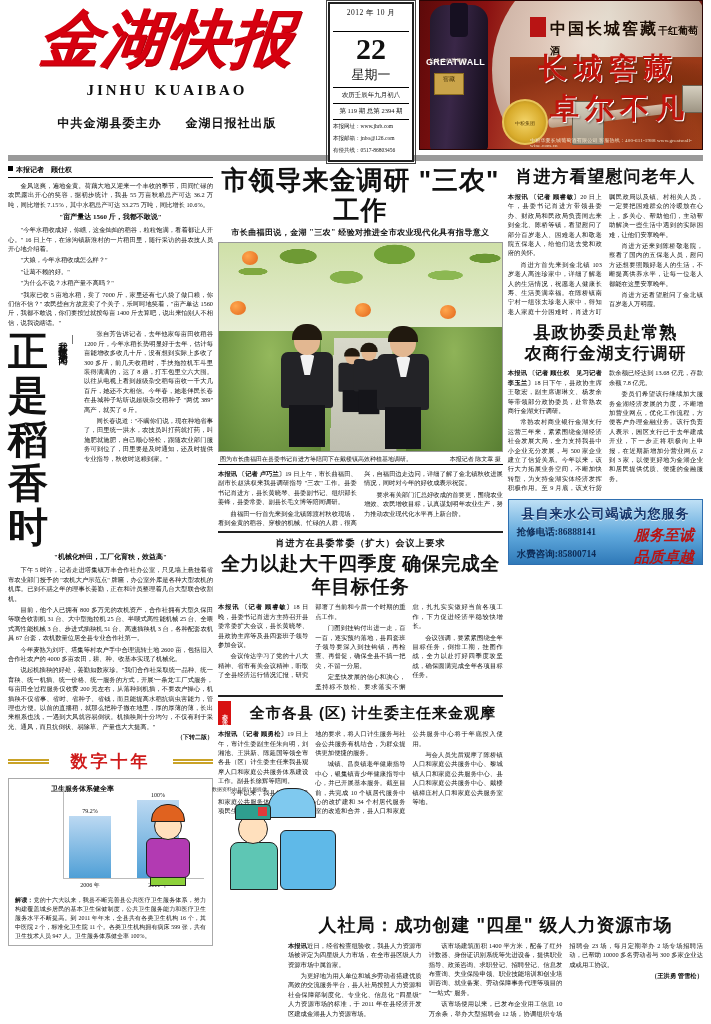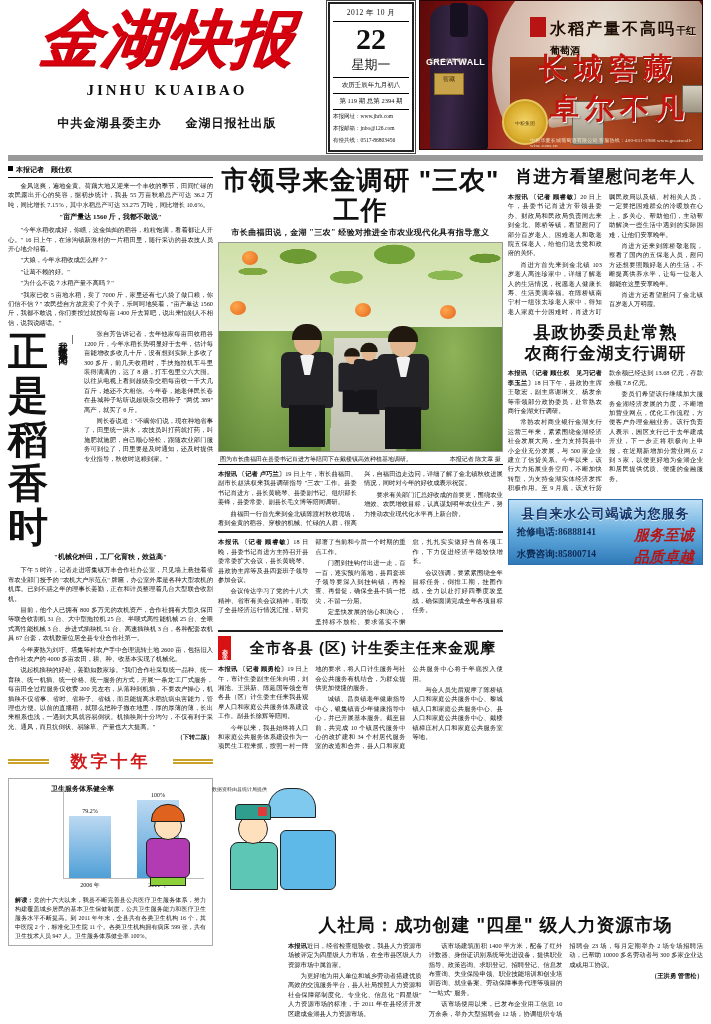--- a/index.html
+++ b/index.html
@@ -26,21 +26,21 @@
   }
   .mast-pinyin { text-align:center; font-weight:bold; font-size:15px; letter-spacing:3px; margin-top:8px; }
   .mast-sponsor { text-align:center; font-weight:bold; font-size:12px; letter-spacing:1px; margin-top:16px; }
   .mast-sponsor span { margin:0 10px; }
 
   .datebox {
     width:86px; border:2px double #222; margin:2px 2px 0 2px;
     padding:4px 3px; text-align:center; background:#fff;
     outline:1px solid #444; outline-offset:1px;
   }
-  .datebox .ym { font-size:7.5px; letter-spacing:.5px; border-bottom:1px solid #000; padding-bottom:3px; }
+  .datebox .ym { font-size:7.5px; letter-spacing:.5px; border-bottom:1px solid #000; padding-bottom:13px; }
   .datebox .day { font-size:30px; font-weight:bold; line-height:34px; }
   .datebox .wk { font-size:13px; border-bottom:1px solid #000; padding-bottom:3px; }
   .datebox .lunar { font-size:6.5px; padding:3px 0; border-bottom:1px solid #000; }
   .datebox .issue { font-size:6.5px; padding:3px 0; border-bottom:1px solid #000; }
   .datebox .line { font-size:5.5px; padding:2.5px 0; text-align:left; }
 
   
   .topad {
     flex:1; height:150px; margin-left:3px; position:relative; overflow:hidden;
     background:linear-gradient(100deg,#5d0a0a 0%,#8a1111 22%,#b4452c 42%,#c9b9a8 62%,#8d2a1c 85%,#4a0707 100%);
@@ -251,21 +251,21 @@
       <div class="tower b"></div>
       <div class="bottle">
         <div class="neck"></div>
       </div>
       <div class="gw">GREATWALL</div>
       <div class="gwcn">长城 干红葡萄酒</div>
       <div class="gwbadge">窖藏</div>
       <div class="seal">中粮集团</div>
       <div class="redmark"></div>
       <div class="brand">
-        <span>水稻产量不高吗</span><small>干红葡萄酒</small>
+        <span>中国长城窖藏</span><small>干红葡萄酒</small>
       </div>
       <div class="slogan1">长城窖藏</div>
       <div class="slogan2">卓尔不凡</div>
       <div class="adfoot">中粮华夏长城葡萄酒有限公司  客服热线：400-611-1988  www.greatwall-wine.com.cn</div>
     </div>
   </div>
 
   <div class="thickrule"></div>
 
   <div class="content">
@@ -397,20 +397,22 @@
       </div>
 
       <div class="twocol" style="margin-top:4px;">
         <p class="body noind"><b>本报讯 〔记者 卢巧兰〕</b><span>19 日上午，市长曲福田、副市长赵洪权来我县调研指导 "三农" 工作。县委书记肖进方，县长黄晓琴、县委副书记、组织部长姜锋，县委常委、副县长毛文博等陪同调研。</span></p>
         <p class="body">曲福田一行首先来到金北镇陈渡村秋收现场，看到金黄的稻谷、穿梭的机械、忙碌的人群，很高兴，自福田边走边问，详细了解了金北镇秋收进展情况，同时对今年的好收成表示祝贺。</p>
         <p class="body">要求有关部门汇总好收成的首要更，围绕农业增效、农民增收目标，认真谋划明年农业生产，努力推动农业现代化水平再上新台阶。</p>
       </div>
 
       <div class="sectionline"></div>
 
+      <div class="hl-kicker">肖进方在县委常委（扩大）会议上要求</div>
+      <div class="hl-2">全力以赴大干四季度 确保完成全年目标任务</div>
       <div class="threecol" style="margin-top:4px;">
         <p class="body noind"><b>本报讯 〔记者 顾睿敏〕</b><span>18 日晚，县委书记肖进方主持召开县委常委扩大会议，县长黄晓琴、县政协主席等及县四套班子领导参加会议。</span></p>
         <p class="body">会议传达学习了党的十八大精神、省市有关会议精神，听取了全县经济运行情况汇报，研究部署了当前和今后一个时期的重点工作。</p>
         <p class="body">门图到挂钩付出进一走，百一百，逐实预约落地，县四套班子领导要深入到挂钩镇，再检查、再督促，确保全县不搞一把尖，不留一分屈。</p>
         <p class="body">定坚快发展的信心和决心，坚持标不放松、要求落实不懈怠，扎扎实实做好当前各项工作，下力促进经济平稳较快增长。</p>
         <p class="body">会议强调，要紧紧围绕全年目标任务，倒排工期，挂图作战，全力以赴打好四季度攻坚战，确保圆满完成全年各项目标任务。</p>
       </div>
 
       <div class="sectionline"></div>
 

